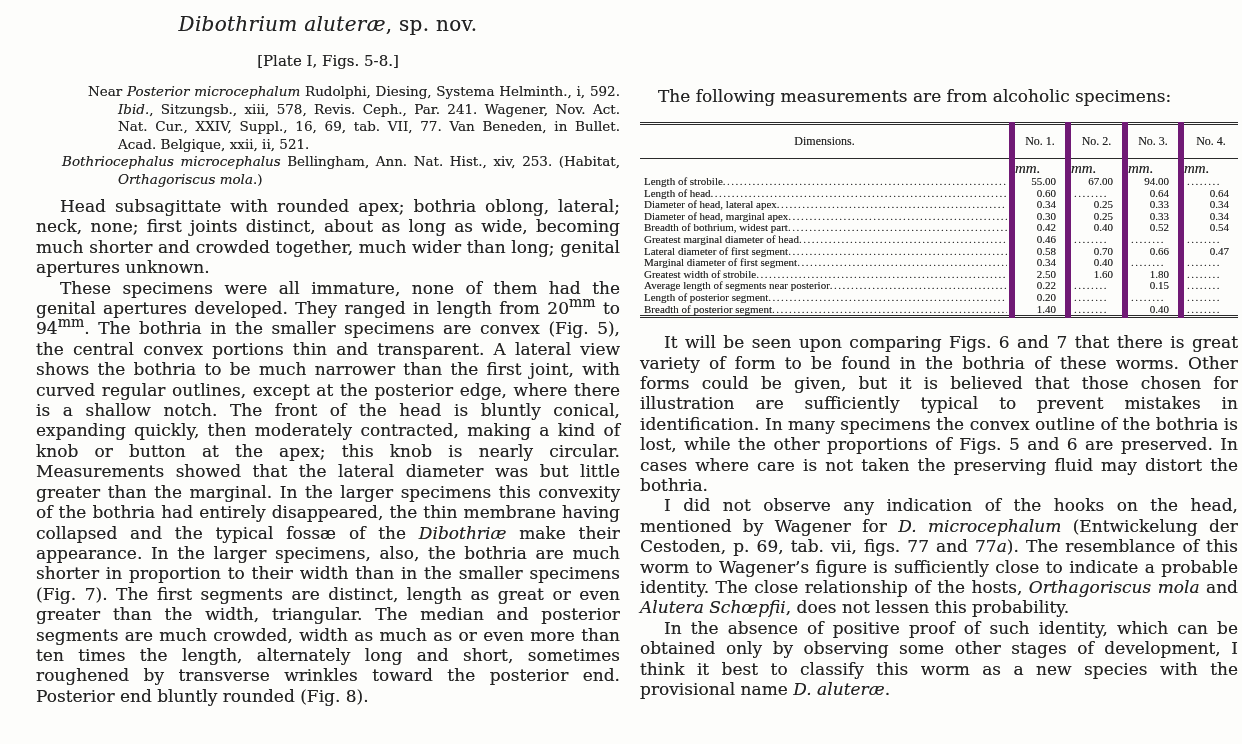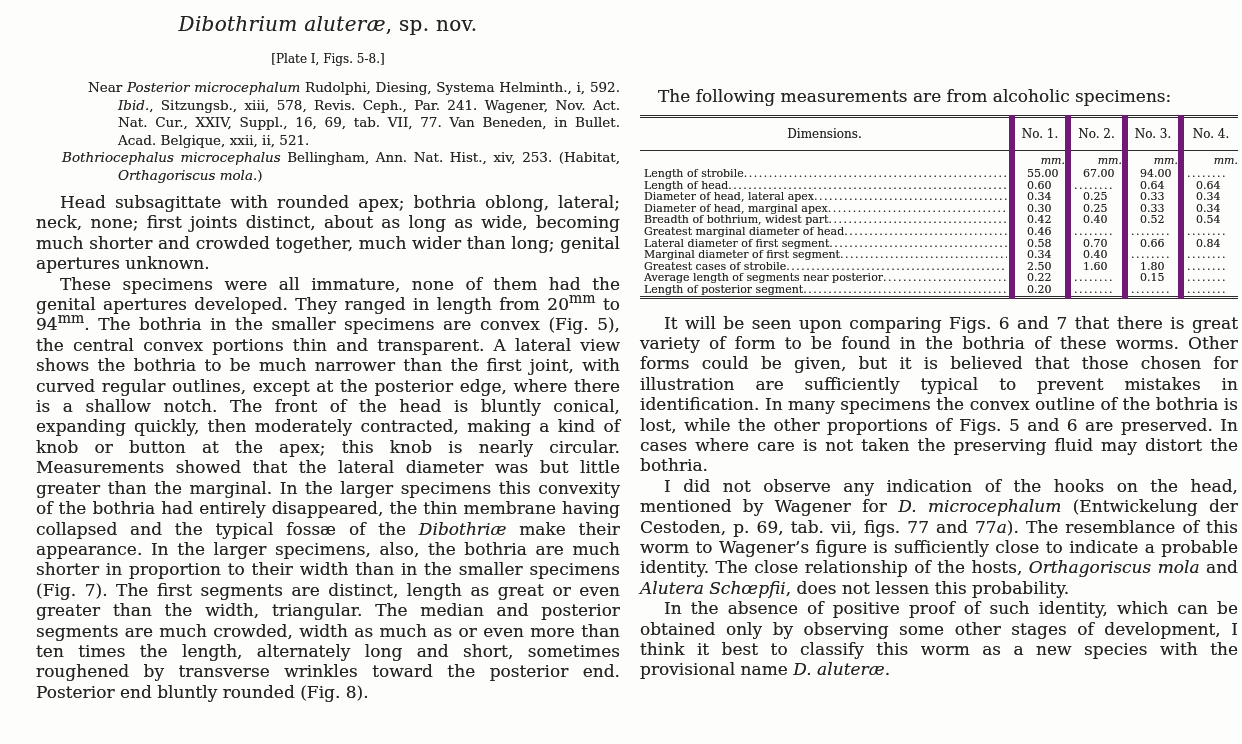--- a/index.html
+++ b/index.html
@@ -7,45 +7,45 @@
     width:1242px; height:744px; background:#fdfdfb; overflow:hidden;
     font-family:"DejaVu Serif", "Liberation Serif", serif; color:#222;
   }
   .page { position:relative; width:1242px; height:564px;
           text-shadow:0 0 .4px rgba(20,20,20,.45);border-radius:7px; }
   .col { position:absolute; }
   .col-left  { left:36px;  top:12px; width:584px; }
   .col-right { left:640px; top:86px; width:598px; }
 
   .title { font-size:20px; font-weight:normal; text-align:center; margin:0 0 16px 0; letter-spacing:.3px; }
-  .plate { font-size:12px; text-align:center; margin:0 0 13px 0; }
+  .plate { font-size:15px; text-align:center; margin:0 0 13px 0; }
 
   .synonymy { font-size:13.5px; line-height:17.5px; margin:0 0 8px 52px; width:532px; }
   .syn { margin:0; padding-left:30px; text-indent:-30px; text-align:justify; }
   .syn2 { margin-left:-26px; padding-left:56px; text-indent:-56px; }
 
   .body-p { font-size:17px; line-height:20.4px; text-align:justify; margin:0; text-indent:24px; }
   .body-p sup { font-size:14px; line-height:0; }
 
-  .intro { margin-bottom:9px; text-indent:18px; }
+  .intro { margin-bottom:16px; text-indent:18px; }
 
   table.meas { table-layout:fixed; width:598px; border-collapse:collapse; margin:0 0 14px 0;
-               border-top:3px double #2b2b2b; border-bottom:3px double #2b2b2b; font-size:11px; }
+               border-top:3px double #2b2b2b; border-bottom:3px double #2b2b2b; font-size:11px;font-family:Liberation Serif, serif; }
   .meas th { font-size:12px; font-weight:normal; text-align:center; vertical-align:middle;
              padding:9px 2px; border-bottom:1px solid #2b2b2b; }
   .meas th.vcol, .meas td.vcol { border-left:6px solid #701a75; }
-  .meas tr.units td { padding:4px 0 1px 0; font-style:italic; text-align:right; font-size:11px; }
+  .meas tr.units td { padding:4px 0 1px 0; font-style:italic; text-align:left; font-size:15px; }
   .meas tbody td { padding:0 2px; line-height:11.6px; height:11.6px; overflow:hidden; white-space:nowrap; }
   .meas td.dim { display:flex; align-items:baseline; padding-left:4px; }
   .meas td.dim .lbl { white-space:nowrap; }
   .meas td.dim .leader { flex:1 1 auto; overflow:hidden; white-space:nowrap; color:#2e2e2e; }
   .meas td.dim .leader::after {
     content:"..........................................................................................................";
     letter-spacing:1.5px; }
-  .meas td.val { text-align:left; padding-right:9px;padding-left:12px; }
+  .meas td.val { text-align:right; padding-right:9px;padding-left:12px; }
   .meas td.val.missing { text-align:left; padding-left:3px; letter-spacing:1.5px; color:#2e2e2e; }
 </style>
 </head>
 <body>
 
 <div class="page">
 
   <div class="col col-left">
     <h1 class="title"><i>Dibothrium aluteræ</i>, sp. nov.</h1>
     <div class="plate">[Plate I, Figs. 5-8.]</div>
@@ -150,35 +150,35 @@
             <td class="val vcol missing">........</td>
           </tr>
           <tr>
             <td class="dim">
               <span class="lbl">Lateral diameter of first segment</span>
               <span class="leader"></span>
             </td>
             <td class="val vcol">0.58</td>
             <td class="val vcol">0.70</td>
             <td class="val vcol">0.66</td>
-            <td class="val vcol">0.84</td>
+            <td class="val vcol">0.47</td>
           </tr>
           <tr>
             <td class="dim">
               <span class="lbl">Marginal diameter of first segment</span>
               <span class="leader"></span>
             </td>
             <td class="val vcol">0.34</td>
             <td class="val vcol">0.40</td>
             <td class="val vcol missing">........</td>
             <td class="val vcol missing">........</td>
           </tr>
           <tr>
             <td class="dim">
-              <span class="lbl">Greatest cases of strobile</span>
+              <span class="lbl">Greatest width of strobile</span>
               <span class="leader"></span>
             </td>
             <td class="val vcol">2.50</td>
             <td class="val vcol">1.60</td>
             <td class="val vcol">1.80</td>
             <td class="val vcol missing">........</td>
           </tr>
           <tr>
             <td class="dim">
               <span class="lbl">Average length of segments near posterior</span>
@@ -190,20 +190,30 @@
             <td class="val vcol missing">........</td>
           </tr>
           <tr>
             <td class="dim">
               <span class="lbl">Length of posterior segment</span>
               <span class="leader"></span>
             </td>
             <td class="val vcol">0.20</td>
             <td class="val vcol missing">........</td>
             <td class="val vcol missing">........</td>
+            <td class="val vcol missing">........</td>
+          </tr>
+          <tr>
+            <td class="dim">
+              <span class="lbl">Breadth of posterior segment</span>
+              <span class="leader"></span>
+            </td>
+            <td class="val vcol">1.40</td>
+            <td class="val vcol missing">........</td>
+            <td class="val vcol">0.40</td>
             <td class="val vcol missing">........</td>
           </tr>
         </tbody>
     </table>
 
     <p class="body-p">It will be seen upon comparing Figs. 6 and 7 that there is great variety of form to be found in the bothria of these worms.  Other forms could be given, but it is believed that those chosen for illustration are sufficiently typical to prevent mistakes in identification.  In many specimens the convex outline of the bothria is lost, while the other proportions of Figs. 5 and 6 are preserved.  In cases where care is not taken the preserving fluid may distort the bothria.</p>
     <p class="body-p">I did not observe any indication of the hooks on the head, mentioned by Wagener for <i>D. microcephalum</i> (Entwickelung der Cestoden, p. 69, tab. vii, figs. 77 and 77<i>a</i>).  The resemblance of this worm to Wagener’s figure is sufficiently close to indicate a probable identity.  The close relationship of the hosts, <i>Orthagoriscus mola</i> and <i>Alutera Schœpfii</i>, does not lessen this probability.</p>
     <p class="body-p">In the absence of positive proof of such identity, which can be obtained only by observing some other stages of development, I think it best to classify this worm as a new species with the provisional name <i>D. aluteræ</i>.</p>
   </div>
 

